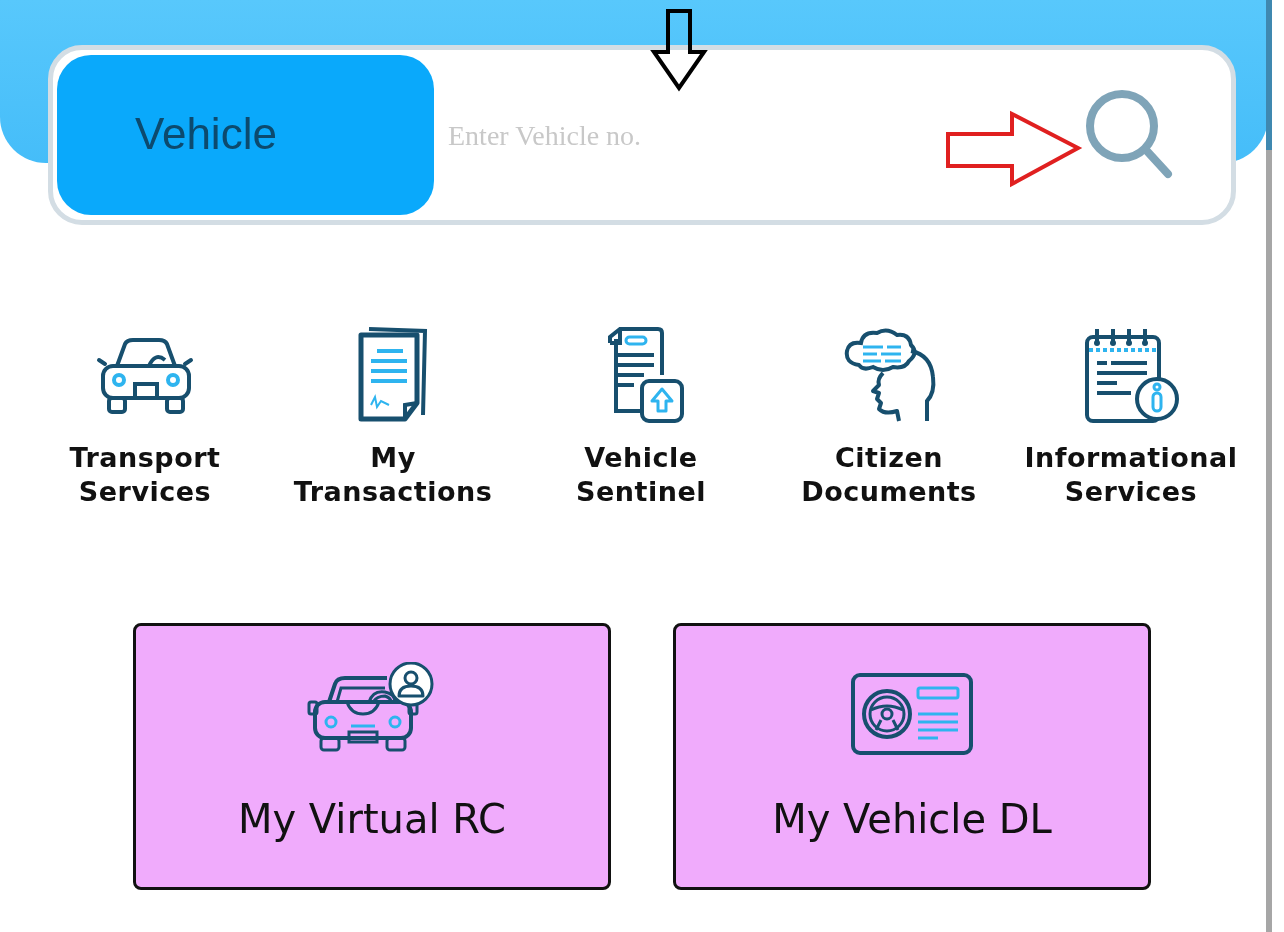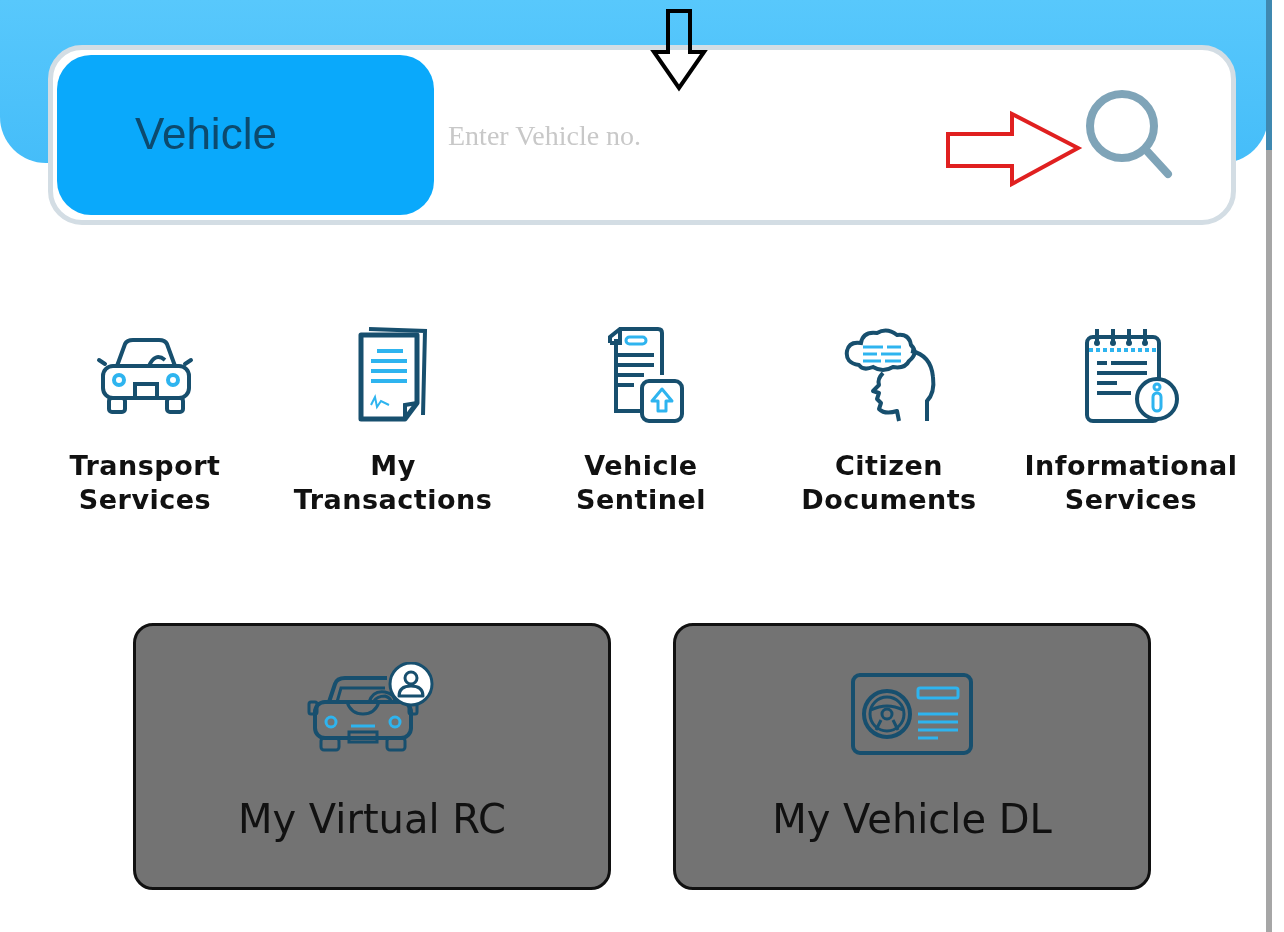--- a/index.html
+++ b/index.html
@@ -46,28 +46,28 @@
     position: absolute; left: 1080px; top: 86px; width: 100px; height: 100px; cursor: pointer;
   }
   .anno-down { position: absolute; left: 650px; top: 8px; }
   .anno-right { position: absolute; left: 944px; top: 110px; }
 
   .service {
     position: absolute; top: 325px; width: 230px; text-align: center; cursor: pointer;
   }
   .service .ico { display: block; margin: 0 auto; height: 100px; }
   .service .name {
-    display: block; margin-top: 24px;
+    display: block; margin-top: 16px;
     font-family: "DejaVu Sans", sans-serif; font-weight: bold;
     font-size: 27px; line-height: 34px; color: #111; letter-spacing: 0.5px;
   }
 
   .big-card {
     position: absolute; top: 623px; width: 478px; height: 267px;
-    border: 3px solid #111; border-radius: 20px; background: #737373; cursor: pointer;
+    border: 3px solid #111; border-radius: 8px; background: #f0abfc; cursor: pointer;
   }
   .big-card .ico { position: absolute; left: 0; right: 0; top: 36px; margin: 0 auto; display: block; }
   .big-card .title {
     position: absolute; left: 0; right: 0; top: 170px; text-align: center;
     font-family: "DejaVu Sans", sans-serif; font-size: 40px; font-weight: 500; color: #111;
   }
 </style>
 </head>
 <body>
 

